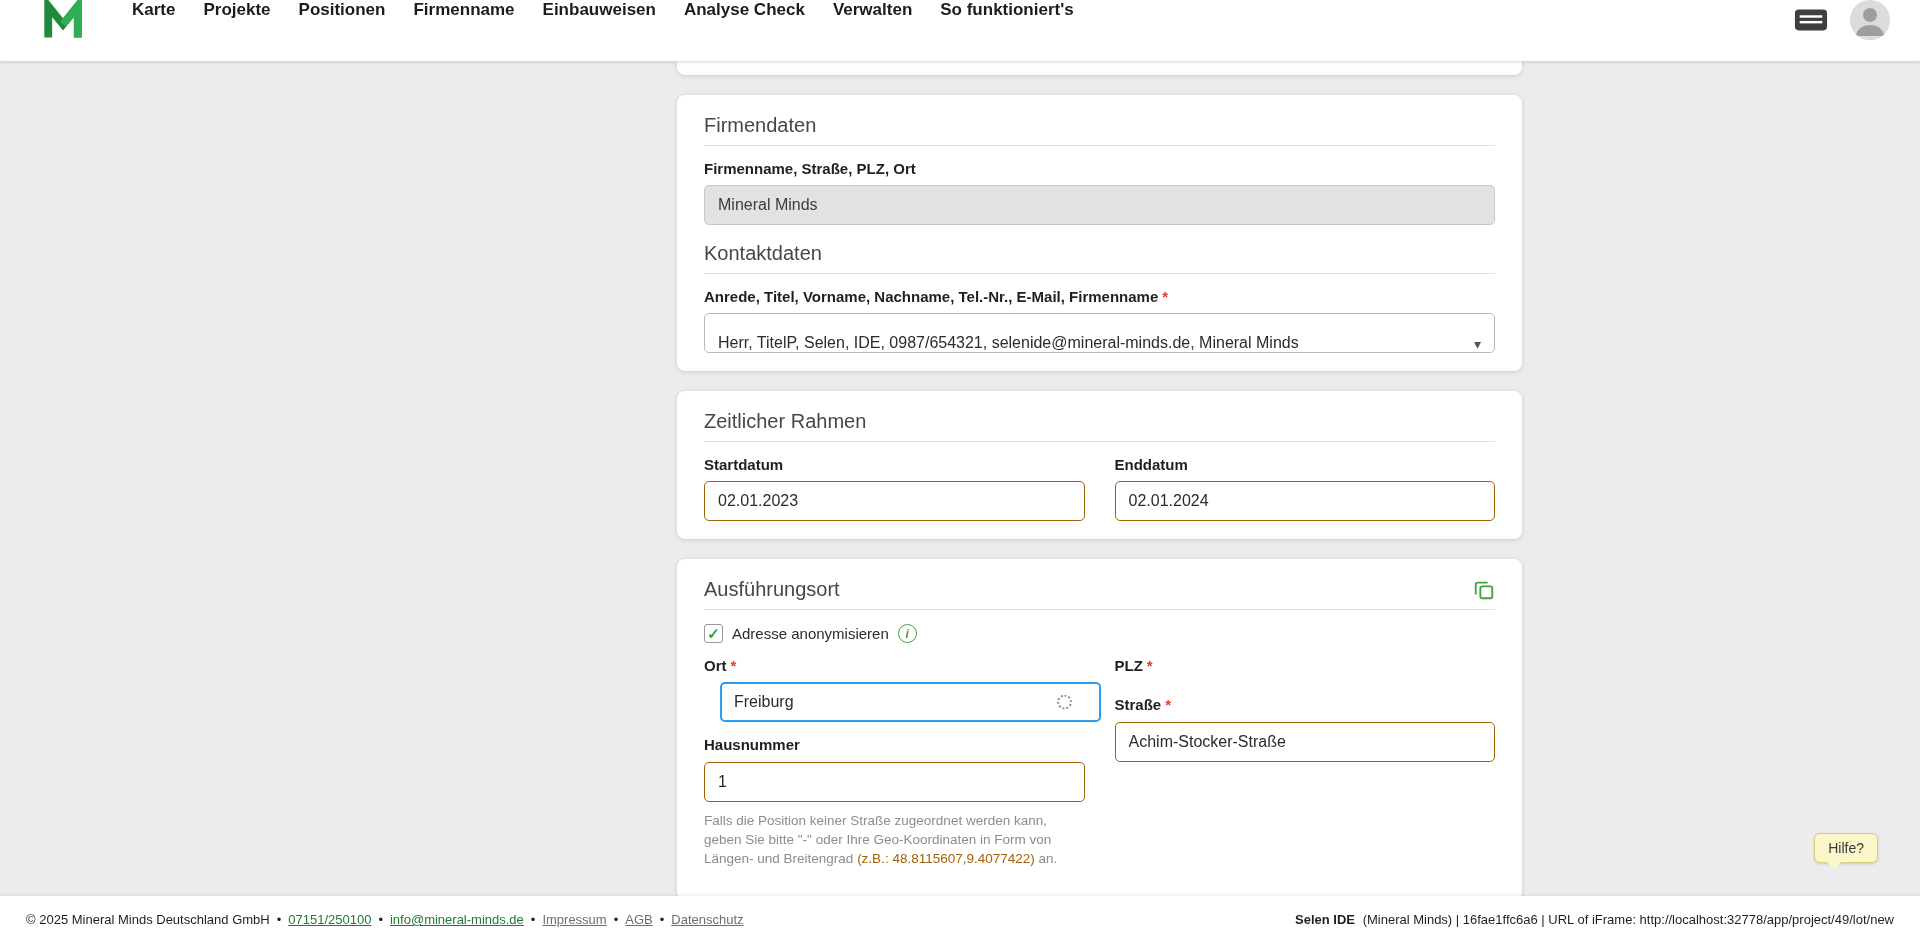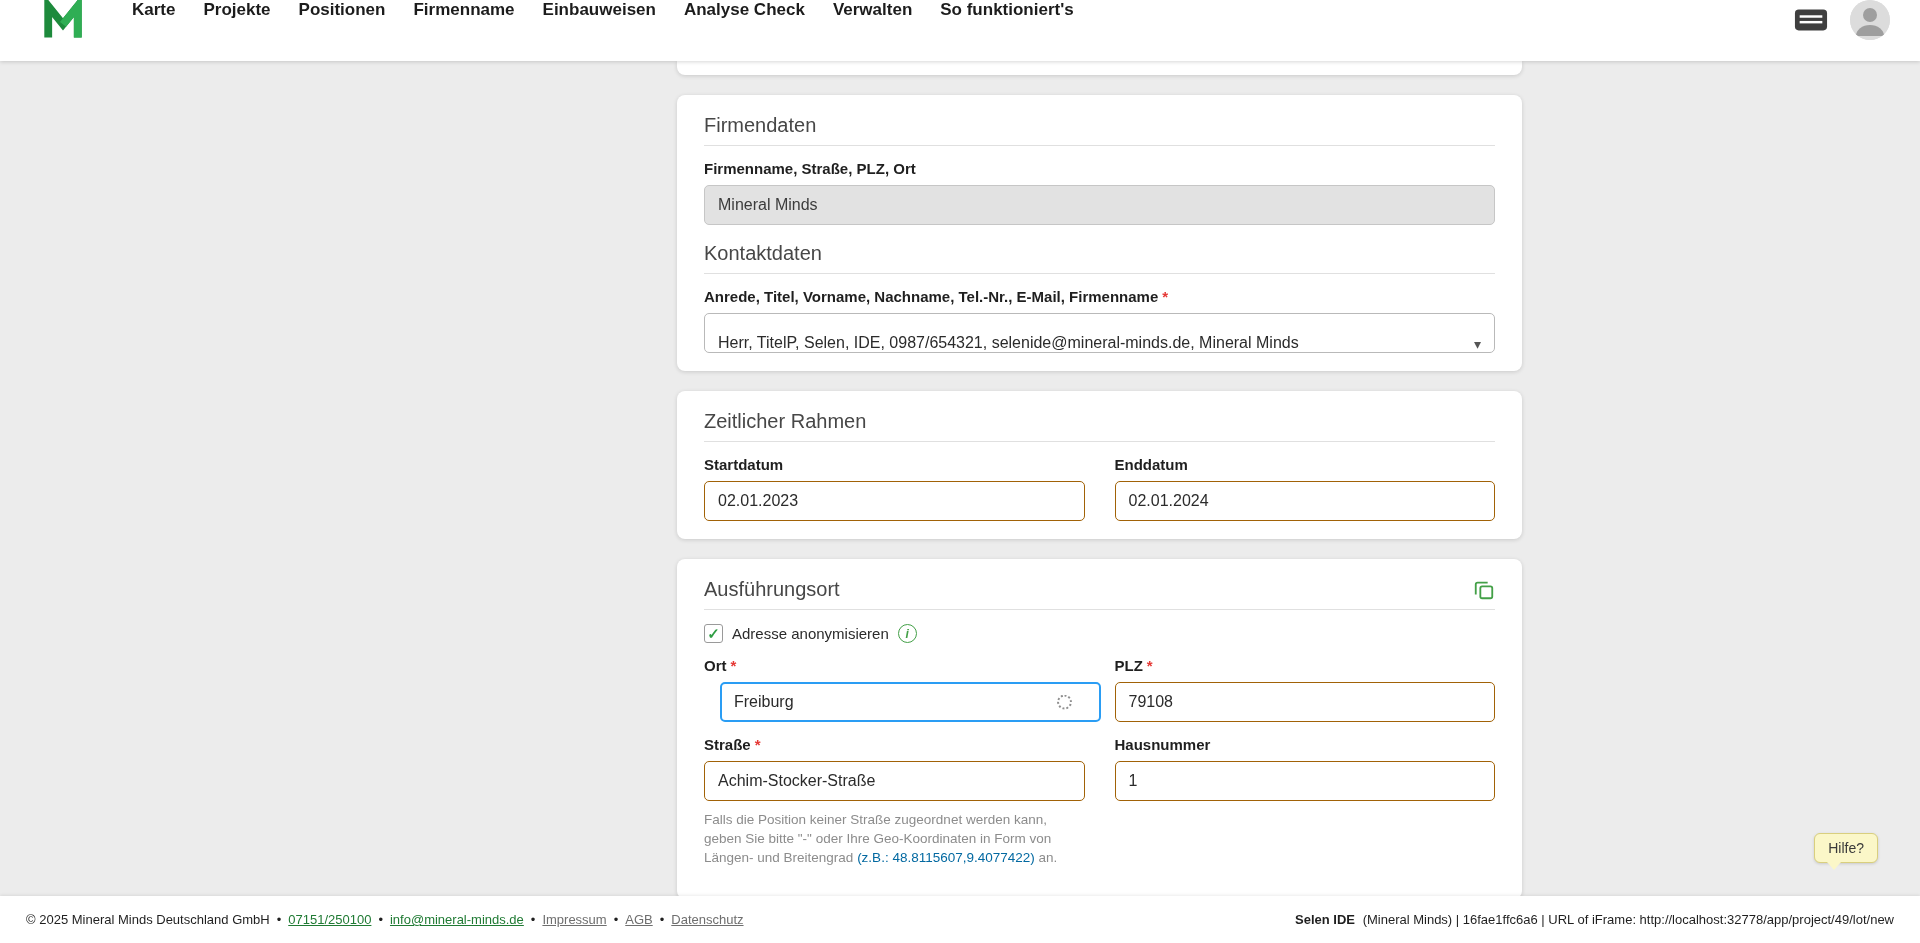--- a/index.html
+++ b/index.html
@@ -99,21 +99,21 @@
     color:#43a047; font-size:12px; font-weight:700; font-style:italic;
     display:flex; align-items:center; justify-content:center; cursor:pointer;
     flex:0 0 auto;
   }
   .copy-icon { cursor:pointer; display:flex; }
 
   .hint {
     grid-column:1; margin-top:9px; font-size:13.5px; line-height:1.42;
     color:#8c8c8c;
   }
-  .hint .coords { color:#0369a1; }
+  .hint .coords { color:#a16207; }
 
   
   .help-bubble {
     position:absolute; right:42px; bottom:80px; z-index:30;
     background:#fbf7c8; border:1px solid #d9cf7e; border-radius:6px;
     padding:6px 13px; font-size:14px; color:#3a3a3a; cursor:pointer;
     box-shadow:0 1px 3px rgba(0,0,0,.15);
   }
   .help-bubble::after {
     content:""; position:absolute; left:12px; bottom:-8px;
@@ -242,21 +242,20 @@
         <span>Ort</span><span class="req">*</span>
       </label>
       <label class="field-label">
         <span>PLZ</span><span class="req">*</span>
       </label>
 
       <div class="input-wrap">
         <input class="text-input focused" type="text" value="Freiburg" style="">
         <span class="spinner"></span>
       </div>
-      <input class="text-input" type="text" value="79108" style="">
 
       <label class="field-label">
         <span>Straße</span><span class="req">*</span>
       </label>
       <label class="field-label">
         <span>Hausnummer</span>
       </label>
 
       <input class="text-input" type="text" value="Achim-Stocker-Straße" style="">
       <input class="text-input" type="text" value="1" style="">

